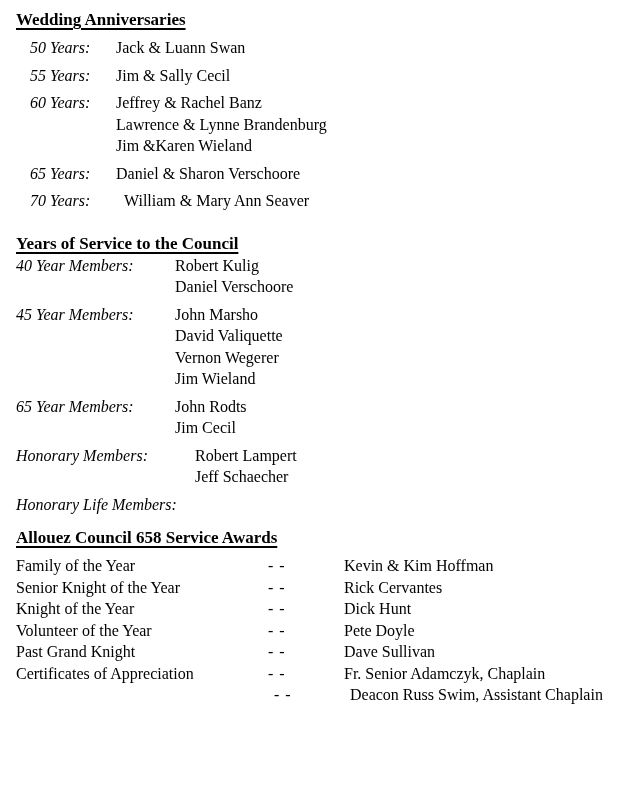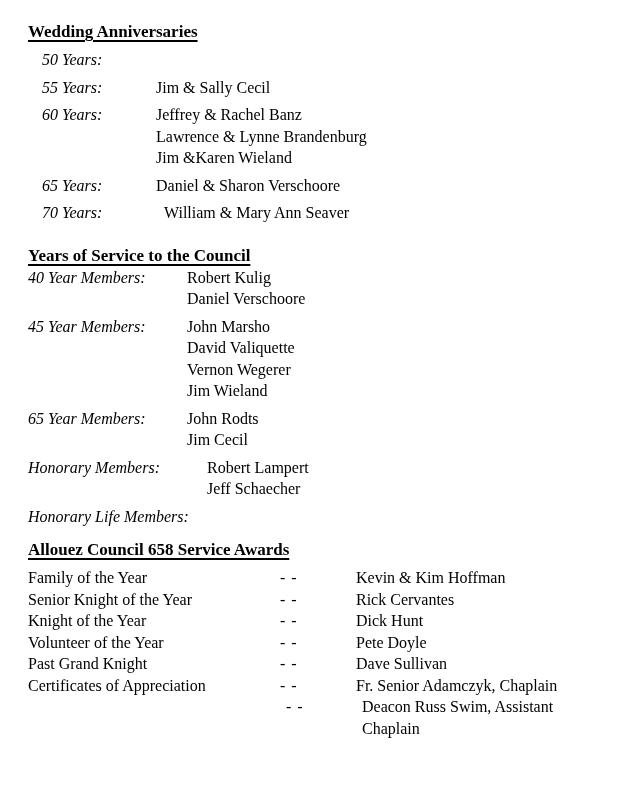--- a/index.html
+++ b/index.html
@@ -22,28 +22,28 @@
   }
   .sec-heading {
     font-size: 17px;
     font-weight: bold;
     text-decoration: underline;
     text-decoration-thickness: 2px;
     text-underline-offset: 3px;
     margin: 0 0 6px 0;
     line-height: 22px;
   }
-  section { margin: 12px; }
+  section { margin: 0; }
   .sec-service { margin-top: 21px; }
   .sec-service .sec-heading { margin-bottom: 0; }
   .sec-awards { margin-top: 12px; }
   .sec-awards .sec-heading { margin-bottom: 6px; }
 
   
-  .wa-row { display: flex; margin-top: 6px; gap: 28px; }
+  .wa-row { display: flex; margin-top: 6px; }
   .wa-label {
     flex: none;
     margin-left: 14px;
     width: 86px;
     font-style: italic;
   }
   .wa-names { flex: 1; }
 
   
   .svc-row { display: flex; margin-top: 6px; }
@@ -63,20 +63,23 @@
 </head>
 <body>
 
 <div class="page">
 
   <section class="sec-wedding">
     <h2 class="sec-heading">Wedding Anniversaries</h2>
 
     <div class="wa-row">
       <span class="wa-label">50 Years:</span>
+      <div class="wa-names">
+        <div>Jack &amp; Luann Swan</div>
+      </div>
     </div>
 
     <div class="wa-row">
       <span class="wa-label">55 Years:</span>
       <div class="wa-names">
         <div>Jim &amp; Sally Cecil</div>
       </div>
     </div>
 
     <div class="wa-row">

